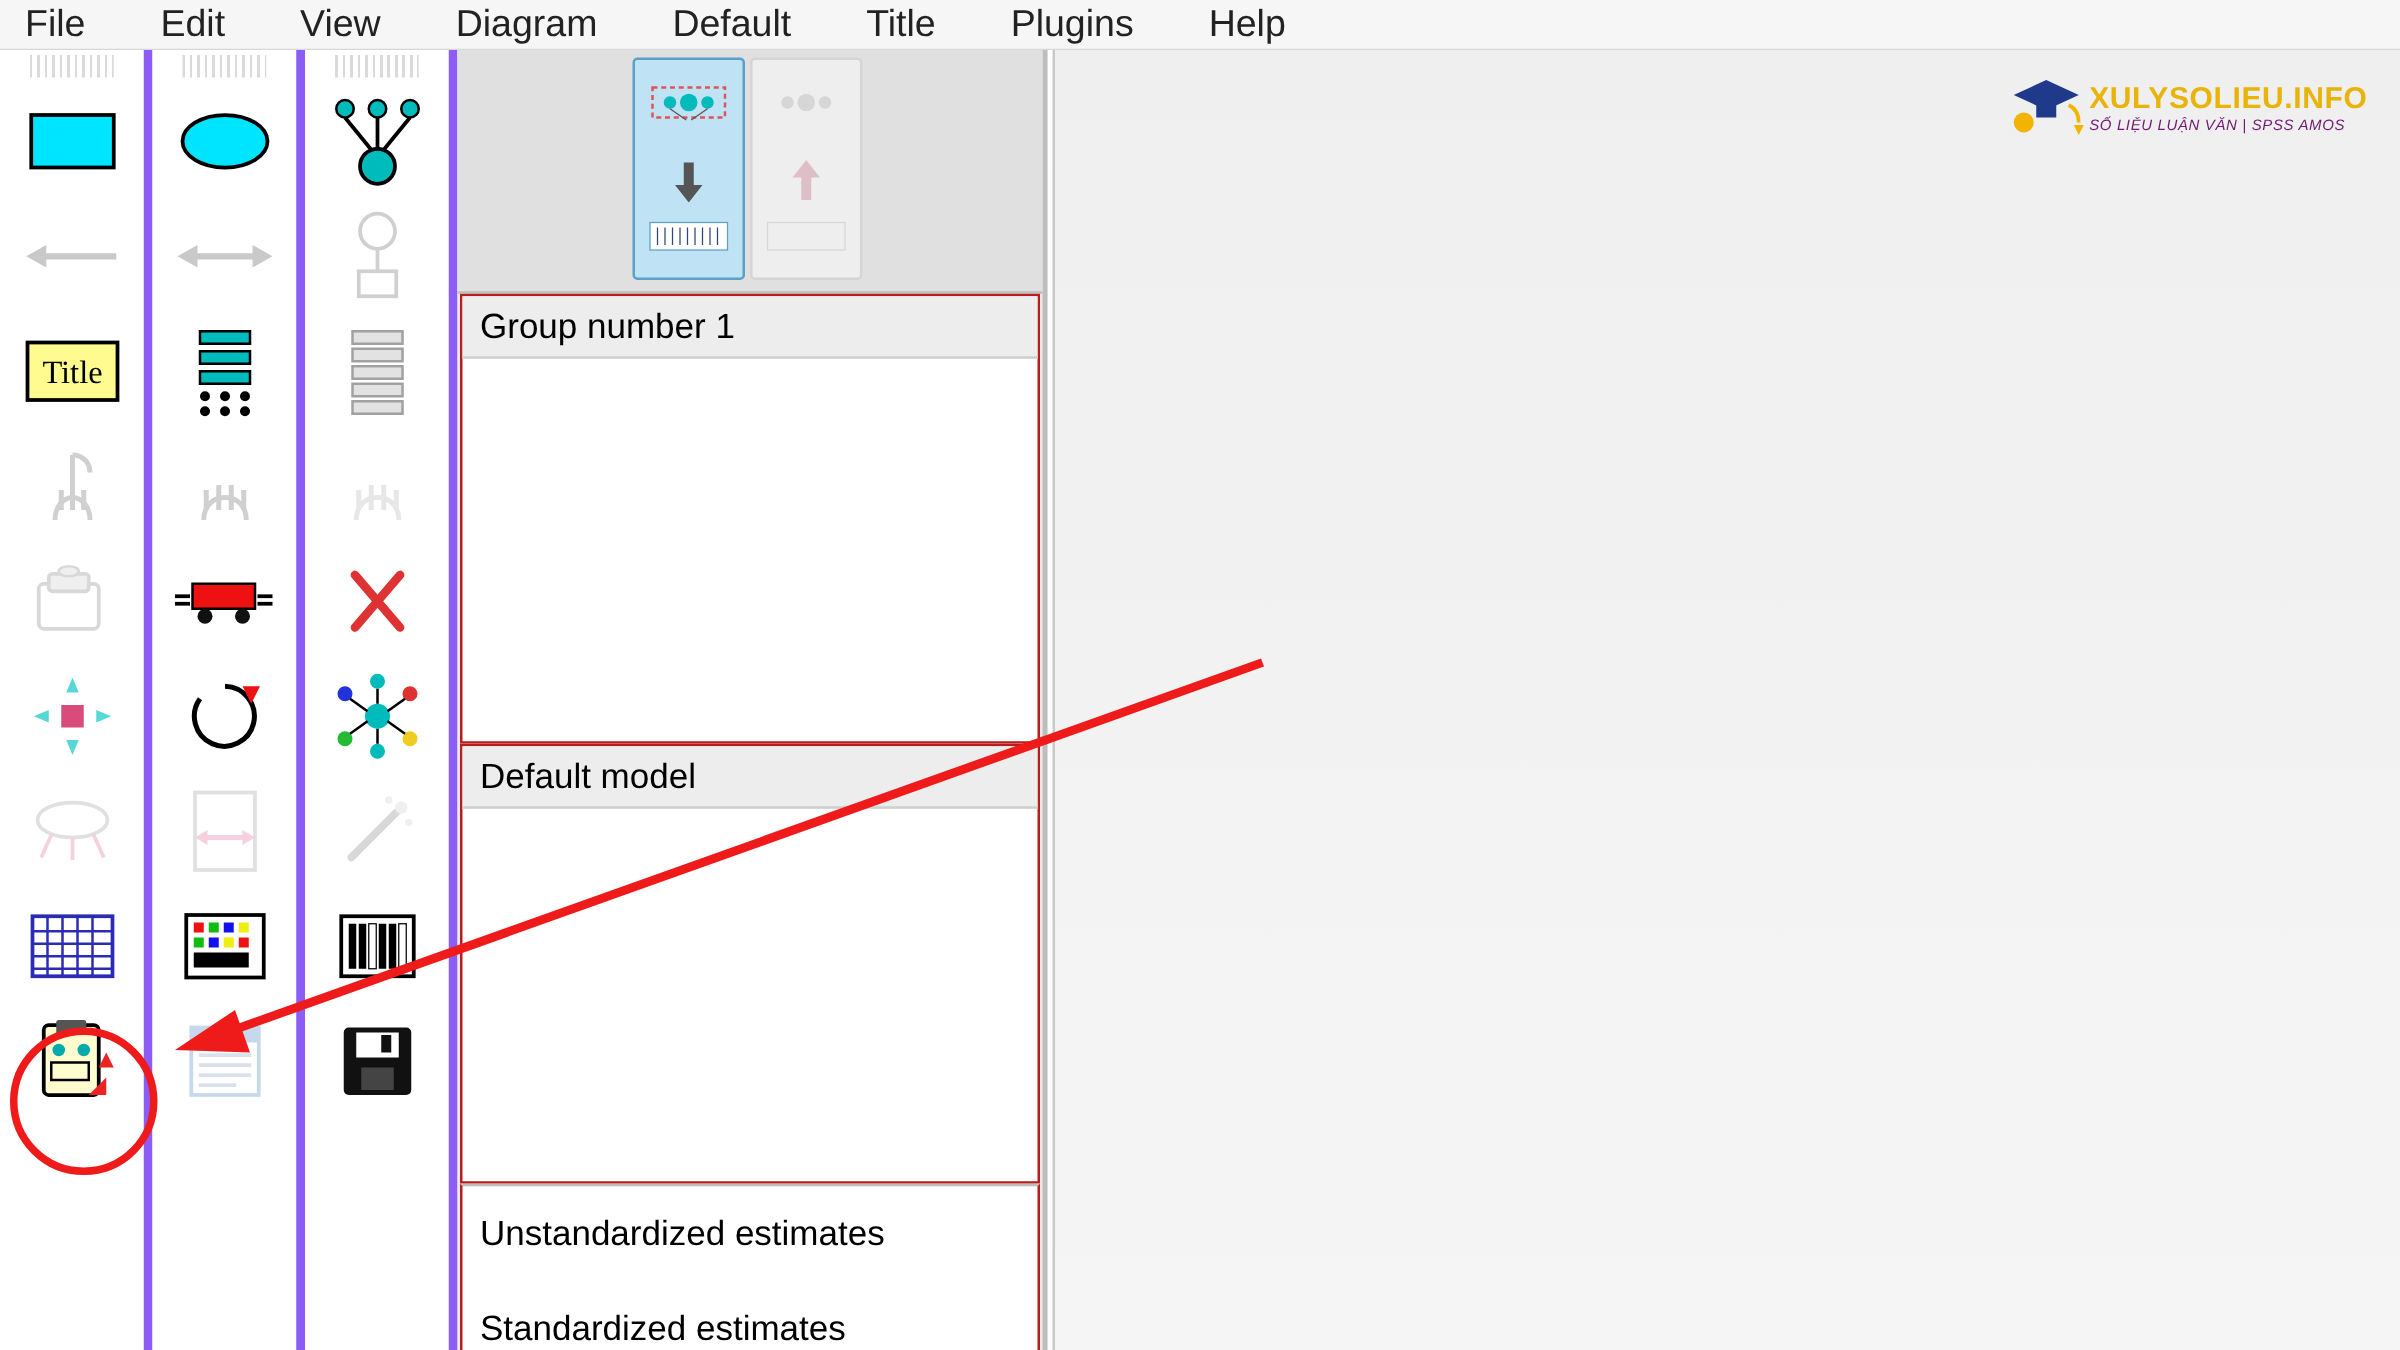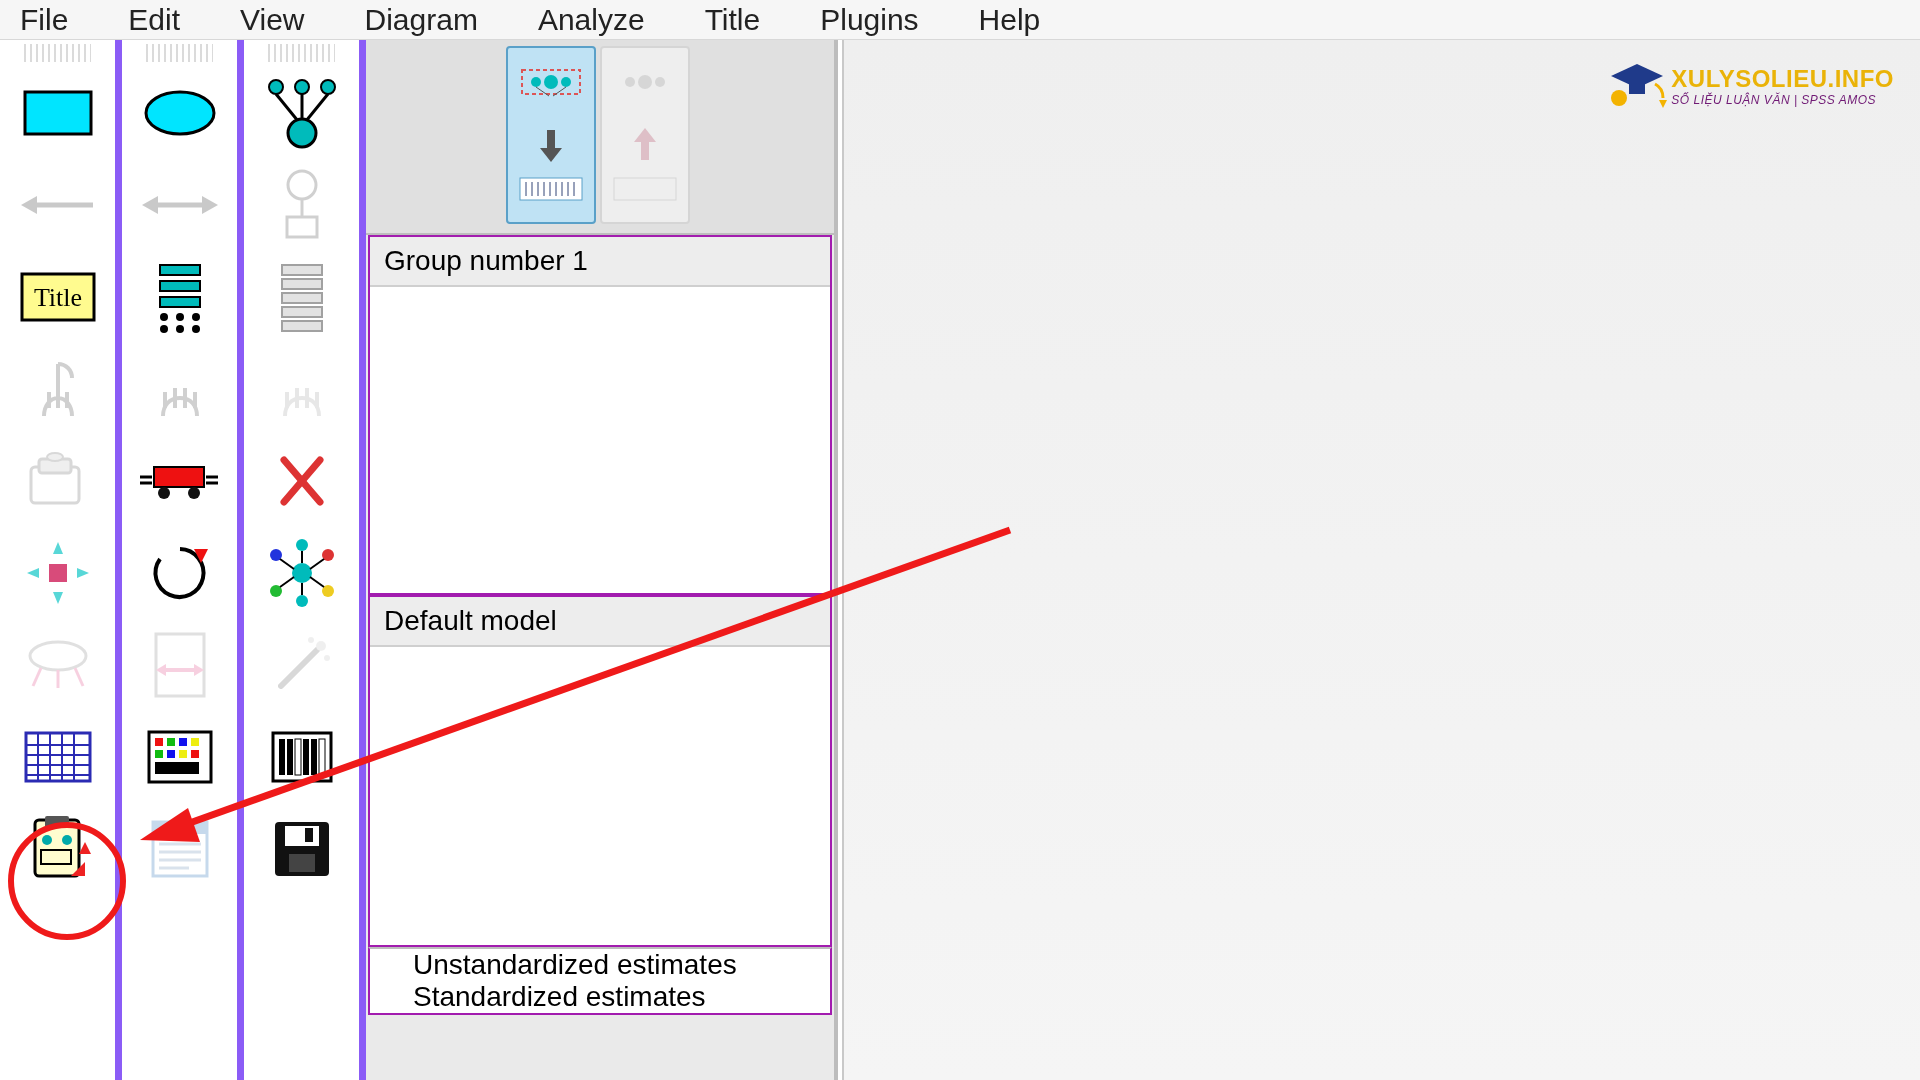--- a/index.html
+++ b/index.html
@@ -17,27 +17,27 @@
   .tool { width:80px; height:82px; margin:10px auto; display:flex; align-items:center; justify-content:center; }
   .tool svg { overflow:visible; }
   .faded svg { opacity:.45; }
   .faded2 svg { opacity:.55; }
   
   .midcol { position:absolute; left:366px; top:40px; width:472px; height:1040px; background:#eaeaea; border-right:4px solid #bdbdbd; }
   .thumbbar { height:195px; background:#e0e0e0; display:flex; align-items:flex-start; padding:6px 0 0 140px; gap:4px; border-bottom:2px solid #bdbdbd;}
   .thumb { width:90px; height:178px; background:#fff; border:2px solid #5aa0c8; border-radius:4px; display:flex; flex-direction:column; align-items:center; justify-content:space-evenly; padding:6px 4px;}
   .thumb.sel { background:#bfe2f4; }
   .thumb.faint { opacity:.45; border-color:#c9c9c9;}
-  .panel { background:#fff; border:2px solid #a21caf; margin:0 2px; }
+  .panel { background:#fff; border:2px solid #b91c1c; margin:0 2px; }
   .panel .hdr { background:#ededed; font-size:28px; padding:8px 14px; border-bottom:2px solid #cfcfcf; }
   .panel .body { height:100%; }
   .p-group { height:360px; }
   .p-model { height:352px; }
   .p-est   { border-top:2px solid #bdbdbd; }
-  .p-est .row { font-size:28px; padding:0 14px;margin-left:29px; }
+  .p-est .row { font-size:28px; padding:22px 14px; }
   
   .canvas { position:absolute; left:842px; top:40px; right:0; bottom:0; background:linear-gradient(180deg,#efefef,#f5f5f5); border-left:2px solid #c9c9c9;}
   
   .watermark { position:absolute; right:26px; top:60px; display:flex; align-items:center; gap:2px; }
   .wm-text { text-align:left; }
   .wm-title { font-size:24px; font-weight:700; color:#eab308; letter-spacing:.5px; }
   .wm-sub   { font-size:12px; color:#701a75; letter-spacing:.5px;font-style:italic; }
   
   .anno { position:absolute; left:0; top:0; width:1920px; height:1080px; pointer-events:none; }
   .circle-hi { position:absolute; border:6px solid #ef1a1a; border-radius:50%; }
@@ -45,21 +45,21 @@
 </head>
 <body>
 
 <div class="app">
 
   <div class="menubar">
     <span class="mi">File</span>
     <span class="mi">Edit</span>
     <span class="mi">View</span>
     <span class="mi">Diagram</span>
-    <span class="mi">Analyze</span>
+    <span class="mi">Default</span>
     <span class="mi">Title</span>
     <span class="mi">Plugins</span>
     <span class="mi">Help</span>
   </div>
 
   <div class="toolcol tc1">
     <div class="grip"></div>
 
     <div class="tool">
       <svg width="70" height="46">

